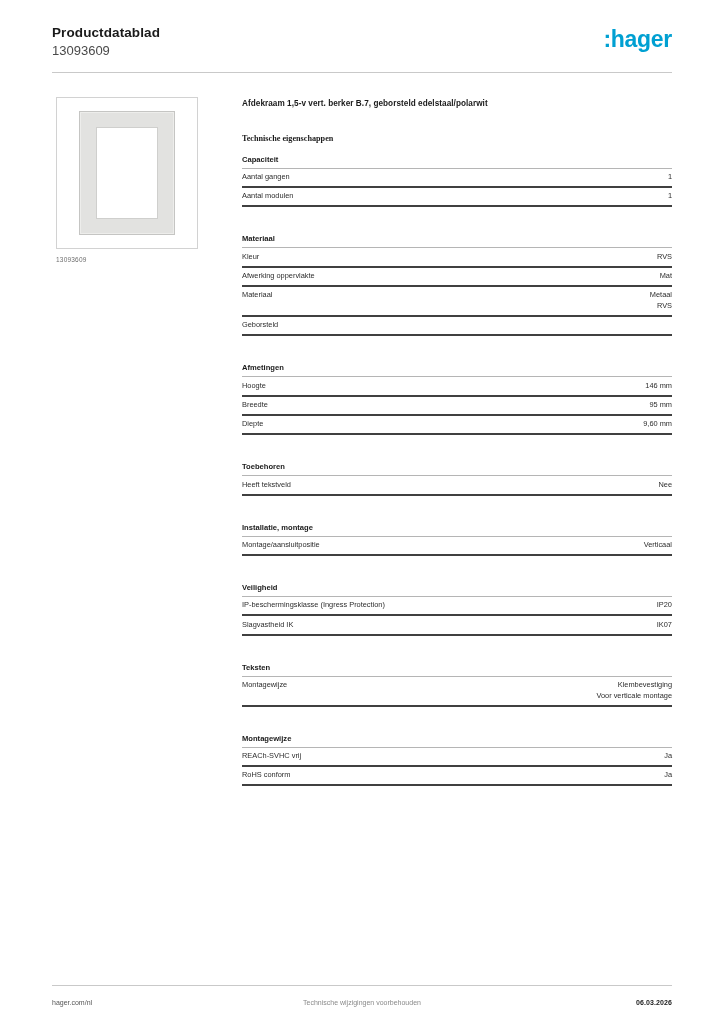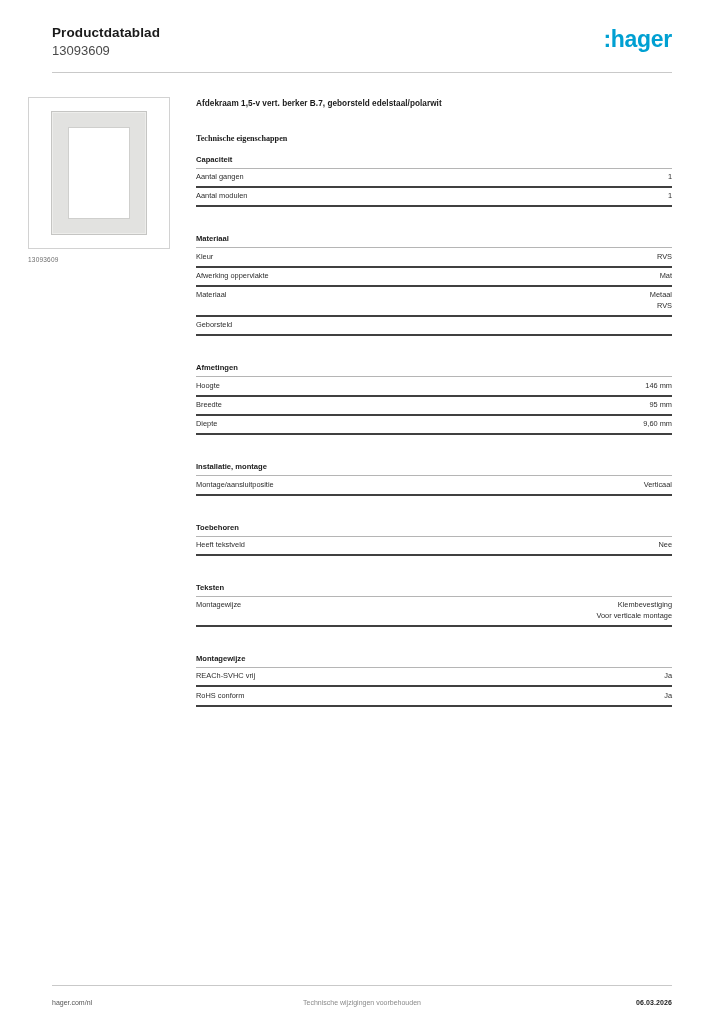--- a/index.html
+++ b/index.html
@@ -47,22 +47,22 @@
     margin-left: 8px;
   }
   .header-rule {
     margin: 12px 52px 0 52px;
     border-bottom: 1px solid #c9c9c9;
   }
 
   
   .body {
     display: flex;
-    padding: 24px 52px 0 28px;
-    gap: 26px;
+    padding: 24px 52px 0 56px;
+    gap: 44px;
   }
 
   .image-col {
     width: 142px;
     flex: 0 0 142px;
   }
   .product-frame {
     width: 142px;
     height: 152px;
     border: 1px solid #d2d2d2;
@@ -240,31 +240,42 @@
             <div class="row">
               <div class="label">Breedte</div>
               <div class="value">95 mm</div>
             </div>
             <div class="row">
               <div class="label">Diepte</div>
               <div class="value">9,60 mm</div>
             </div>
           </div>
           <div class="group">
+            <div class="group-title">Toebehoren</div>
+            <div class="row">
+              <div class="label">Heeft tekstveld</div>
+              <div class="value">Nee</div>
+            </div>
+          </div>
+          <div class="group">
             <div class="group-title">Installatie, montage</div>
             <div class="row">
               <div class="label">Montage/aansluitpositie</div>
               <div class="value">Verticaal</div>
             </div>
           </div>
           <div class="group">
-            <div class="group-title">Toebehoren</div>
-            <div class="row">
-              <div class="label">Heeft tekstveld</div>
-              <div class="value">Nee</div>
+            <div class="group-title">Veiligheid</div>
+            <div class="row">
+              <div class="label">IP-beschermingsklasse (Ingress Protection)</div>
+              <div class="value">IP20</div>
+            </div>
+            <div class="row">
+              <div class="label">Slagvastheid IK</div>
+              <div class="value">IK07</div>
             </div>
           </div>
           <div class="group">
             <div class="group-title">Teksten</div>
             <div class="row">
               <div class="label">Montagewijze</div>
               <div class="value">Klembevestiging
 Voor verticale montage</div>
             </div>
           </div>

